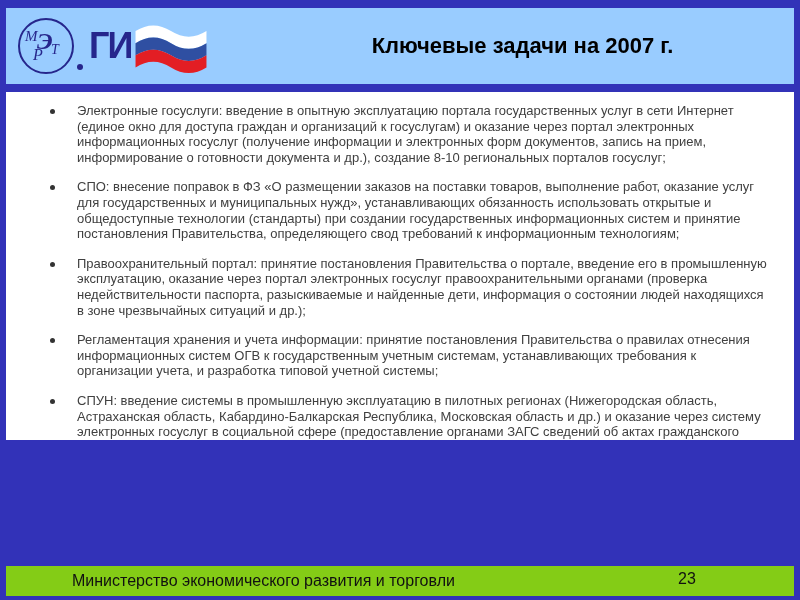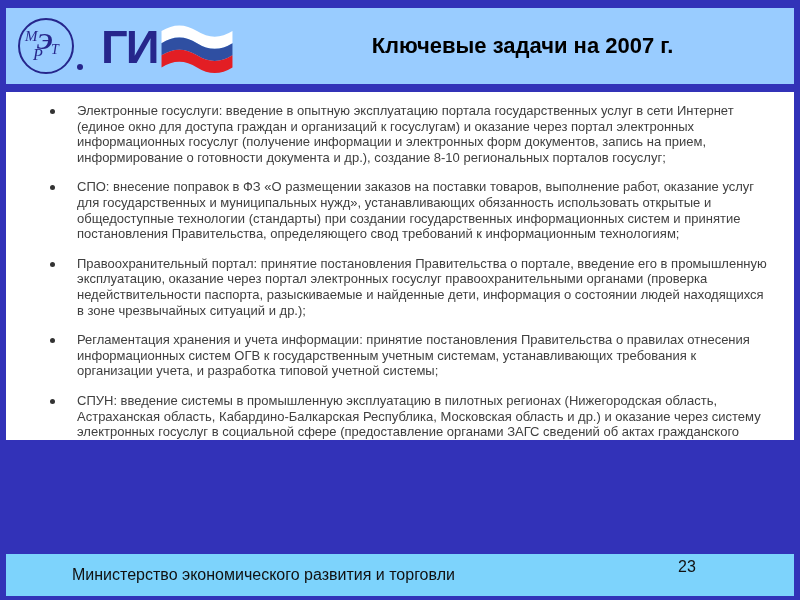--- a/index.html
+++ b/index.html
@@ -19,43 +19,43 @@
     border:2px solid #26268C; border-radius:50%;
     font-family:"Liberation Serif", serif; font-style:italic; color:#26268C;
   }
   .emblem span { position:absolute; line-height:1; }
   .emblem .l-m { left:5px;  top:9px;  font-size:15px; }
   .emblem .l-e { left:17px; top:9px;  font-size:24px; font-weight:bold; }
   .emblem .l-r { left:13px; top:27px; font-size:16px; }
   .emblem .l-t { left:31px; top:23px; font-size:14px; }
   .emblem-dot { width:6px; height:6px; background:#26268C; border-radius:50%; align-self:flex-end; margin:0 2px 4px 3px; flex:none; }
   .logotype {
-    font-size:47px; font-weight:bold; color:#26268C; letter-spacing:-2px;
-    line-height:1; margin-left:16px; flex:none;
+    font-size:36px; font-weight:bold; color:#26268C; letter-spacing:-2px;
+    line-height:1; margin-left:4px; flex:none;
   }
   .flag { margin-left:4px; flex:none; }
   .title-wrap { flex:1; text-align:center; }
   .title { font-size:22px; font-weight:bold; color:#000; }
 
   
   .content {
     position:absolute; left:6px; right:6px; top:92px; height:348px;
     background:#ffffff; box-sizing:border-box;
     padding:11px 26px 0 44px; overflow:hidden;
   }
   .bullet-row { display:flex; margin:0 0 14px 0; }
   .dot { flex:none; width:5px; height:5px; border-radius:50%; background:#333; margin:6px 22px 0 0; }
   .bullet-text {
     margin:0; font-size:13px; line-height:15.6px; color:#404040; max-width:692px;
   }
 
   
   .footer {
-    position:absolute; left:6px; right:6px; bottom:4px; height:42px;
-    background:#7dd3fc; display:flex; align-items:center;
+    position:absolute; left:6px; right:6px; bottom:4px; height:30px;
+    background:#84cc16; display:flex; align-items:center;
   }
   .footer-text { font-size:16px; color:#111; padding-left:66px; }
   .page-number { position:absolute; left:672px; top:4px; font-size:16px; color:#111;text-align:center; }
 </style>
 </head>
 <body>
 
 <div class="slide">
 
   <div class="header">

